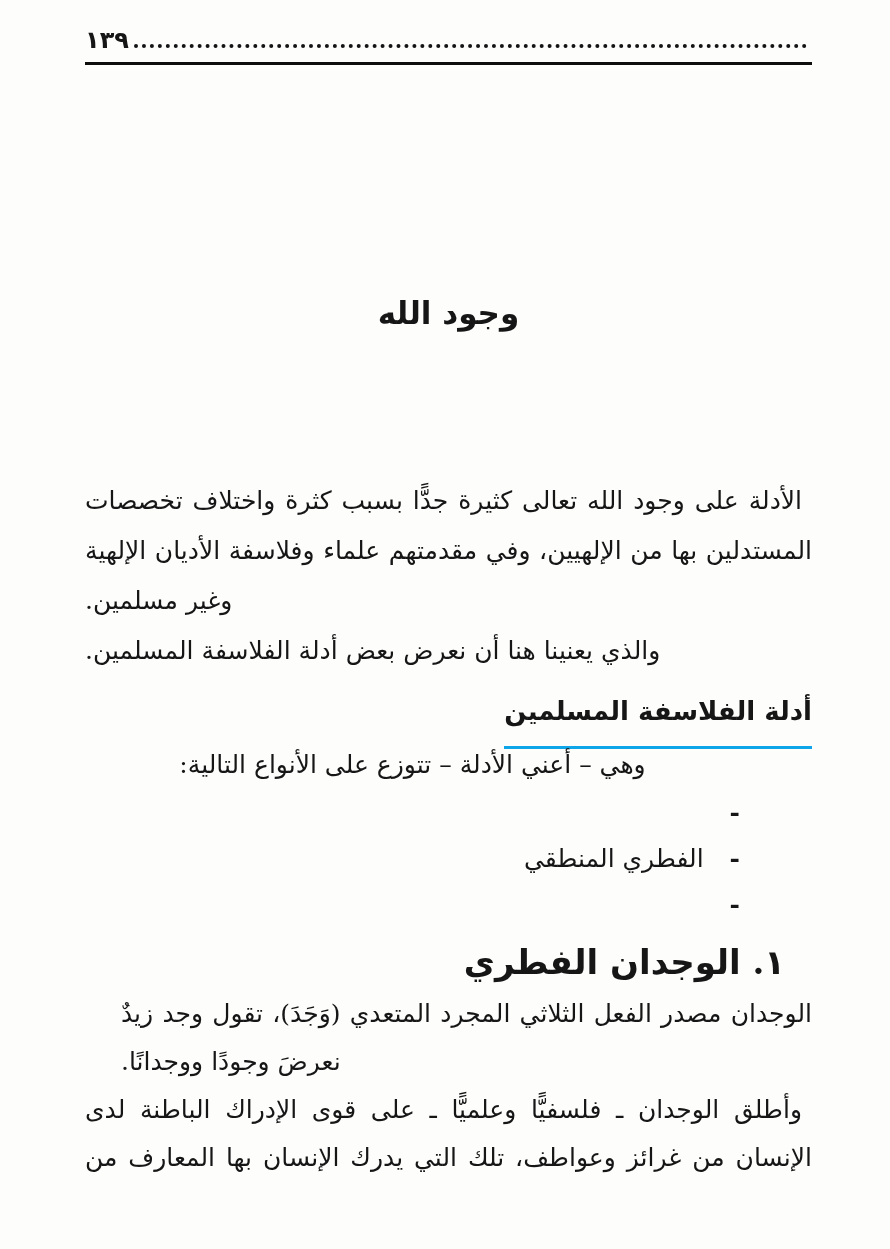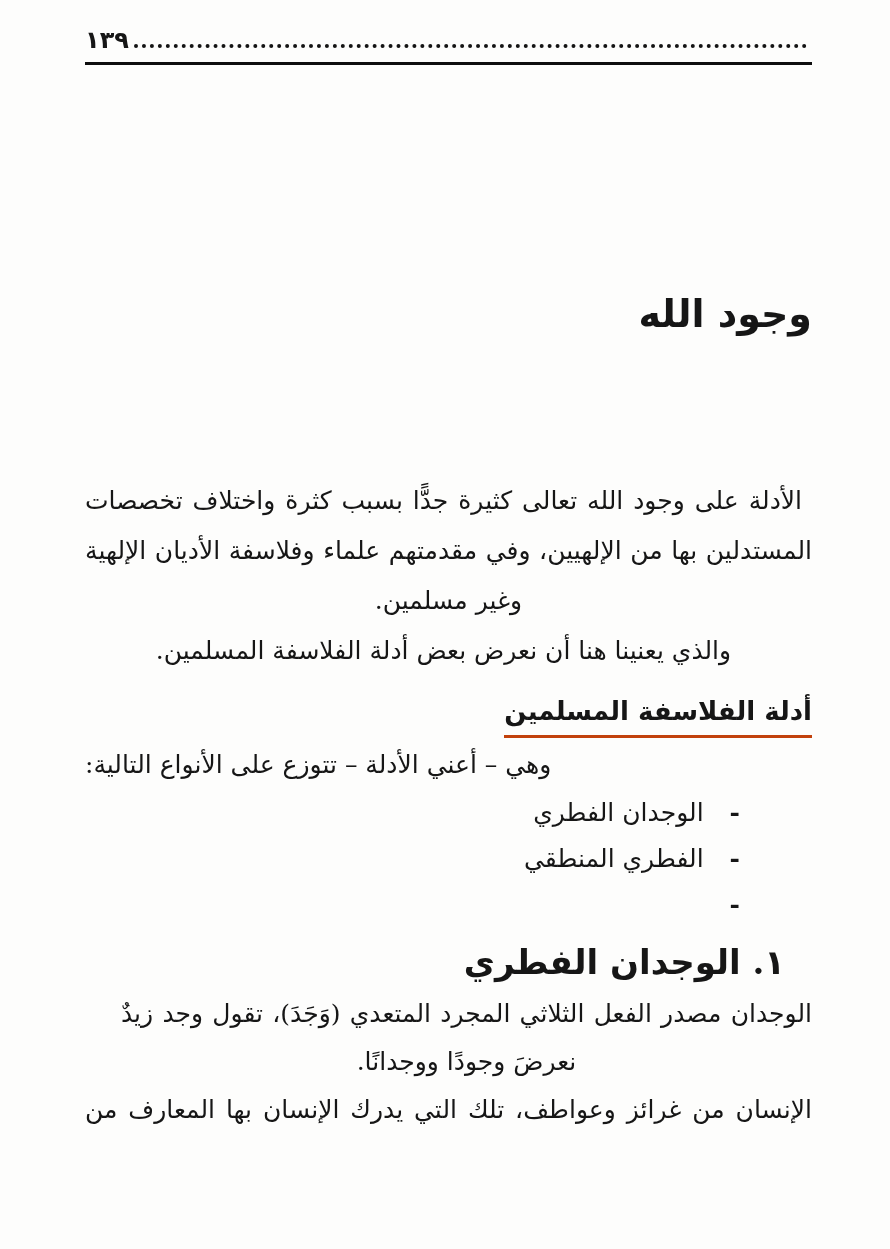--- a/index.html
+++ b/index.html
@@ -35,55 +35,55 @@
   }
   .pagenum{white-space:nowrap;text-align:right;}
   .headrule{
     border:0;
     border-top:3px solid #0e0e0e;
     margin:7px 0 0 0;
   }
   
   .chapter-title{
     margin-top:226px;
-    text-align:right;
+    text-align:center;
     font-weight:bold;
-    font-size:38px;
+    font-size:31px;
     line-height:45px;
   }
   
   .body-text{font-size:25px;}
   .line{
     line-height:50px;
     height:50px;
     overflow:hidden;
   }
   .fill{
     text-align:justify;
     text-align-last:justify;
   }
-  .end{text-align:center;}
+  .end{text-align:left;}
   .indent-sm{padding-right:10px;}
   .p1{margin-top:140px;}
   
   .sec-heading-wrap{margin-top:16px;height:46px;}
   .sec-heading{
     display:inline-block;
     font-weight:bold;
     font-size:26px;
     line-height:38px;
-    border-bottom:3px solid #c2410c;
-    padding-bottom:5px;
+    border-bottom:3px solid #0ea5e9;
+    padding-bottom:16px;
     margin-left:8px;
   }
   .types-intro{
     margin-top:2px;
     line-height:50px;height:50px;
     padding-right:72px;
-    text-align:left;
+    text-align:center;
   }
   
   .dash-list{margin:0;}
   .dash-item{
     display:flex;
     align-items:center;
     height:46px;
     line-height:46px;
     padding-right:72px;
   }
@@ -134,37 +134,37 @@
 
       <div class="sec-heading-wrap">
         <span class="sec-heading">أدلة الفلاسفة المسلمين</span>
       </div>
 
       <div class="types-intro">وهي – أعني الأدلة – تتوزع على الأنواع التالية:</div>
 
       <div class="dash-list">
         <div class="dash-item">
           <span class="dash-bullet">-</span>
-          <span>الوجدان الفطري</span>
         </div>
         <div class="dash-item">
           <span class="dash-bullet">-</span>
           <span>الفطري المنطقي</span>
         </div>
         <div class="dash-item">
           <span class="dash-bullet">-</span>
         </div>
       </div>
 
       <div class="sub-heading">١. الوجدان الفطري</div>
 
       <div class="p3">
         <div class="line48 fill">الوجدان مصدر الفعل الثلاثي المجرد المتعدي (وَجَدَ)، تقول وجد زيدٌ</div>
         <div class="line48 end">نعرضَ وجودًا ووجدانًا.</div>
       </div>
 
       <div>
+        <div class="line48 fill indent-sm">وأطلق الوجدان ـ فلسفيًّا وعلميًّا ـ على قوى الإدراك الباطنة لدى</div>
         <div class="line48 fill">الإنسان من غرائز وعواطف، تلك التي يدرك الإنسان بها المعارف من غير أن</div>
       </div>
 
     </div>
   </div>
 </div>
 
 </body></html>

